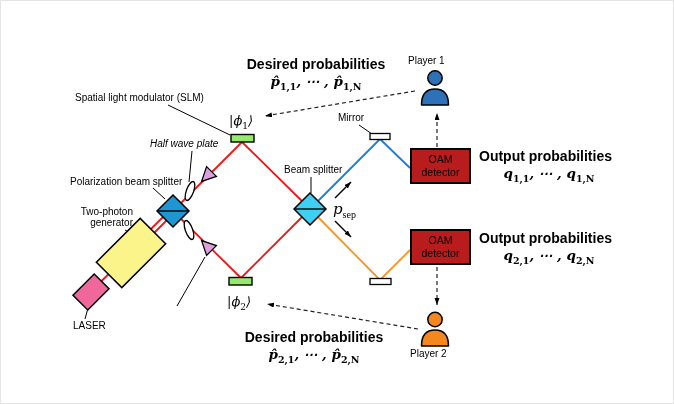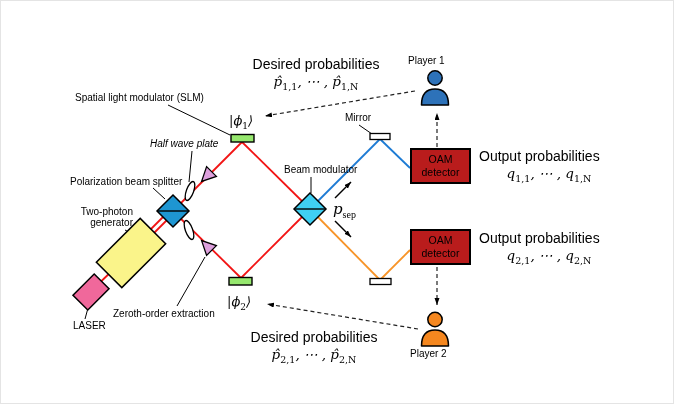--- a/index.html
+++ b/index.html
@@ -9,21 +9,21 @@
   #diagram-svg{position:absolute;left:0;top:0;}
   .lbl{position:absolute;font-size:10px;line-height:11px;white-space:nowrap;color:#000;}
   .lbl.center{text-align:right;}
   .big{position:absolute;font-size:14px;line-height:16px;white-space:nowrap;color:#000;}
   .ket{position:absolute;font-family:"DejaVu Serif","Liberation Serif",serif;
        font-style:italic;font-size:13px;white-space:nowrap;}
   .ket sub{font-size:9px;font-style:normal;}
   .psep{position:absolute;font-family:"DejaVu Serif","Liberation Serif",serif;
         font-style:italic;font-size:15px;}
   .psep sub{font-size:10px;font-style:normal;font-family:Liberation Serif, serif;}
-  .probblock{position:absolute;text-align:center;}
+  .probblock{position:absolute;text-align:center;font-weight:bold;}
   .probblock .title{font-size:14px;line-height:16px;white-space:nowrap;}
   .probblock .math{font-family:"DejaVu Serif","Liberation Serif",serif;
                    font-style:italic;font-size:13.5px;line-height:18px;white-space:nowrap;}
   .probblock .math sub{font-size:9.5px;font-style:normal;}
   .oambox{position:absolute;width:61px;height:36px;background:#b91c1c;
           border:2px solid #000;box-sizing:border-box;display:flex;
           flex-direction:column;align-items:center;justify-content:center;
           font-size:10.5px;line-height:13px;}
 </style>
 </head>
@@ -115,23 +115,22 @@
   </svg>
 
   <div class="lbl" style="left:74px;top:91px;">Spatial light modulator (SLM)</div>
   <div class="lbl" style="left:149px;top:137px;font-style:italic;">Half wave plate</div>
   <div class="lbl" style="left:69px;top:175px;">Polarization beam splitter</div>
   <div class="lbl center" style="left:68px;top:205px;width:64px;">
     <span>Two-photon</span><br>
     <span>generator</span>
   </div>
   <div class="lbl" style="left:72px;top:319px;font-size:10px;">LASER</div>
-  <div class="lbl" style="left:112px;top:307px;">Zeroth-order extraction</div>
-  <div class="lbl" style="left:283px;top:163px;">Beam modulator</div>
-  <div class="lbl" style="left:344px;top:111px;">Mirror</div>
+  <div class="lbl" style="left:283px;top:163px;">Beam splitter</div>
+  <div class="lbl" style="left:337px;top:111px;">Mirror</div>
 
   <div class="ket" style="left:228px;top:112px;"><span>|ϕ</span><sub>1</sub><span>⟩</span></div>
   <div class="ket" style="left:226px;top:293px;"><span>|ϕ</span><sub>2</sub><span>⟩</span></div>
 
   <div class="psep" style="left:332px;top:199px;"><span>p</span><sub>sep</sub></div>
 
   <div class="probblock" style="left:240px;top:55px;width:150px;">
     <div class="title">Desired probabilities</div>
     <div class="math"><span>p̂</span><sub>1,1</sub><span>, ⋯ , </span><span>p̂</span><sub>1,N</sub></div>
   </div>

